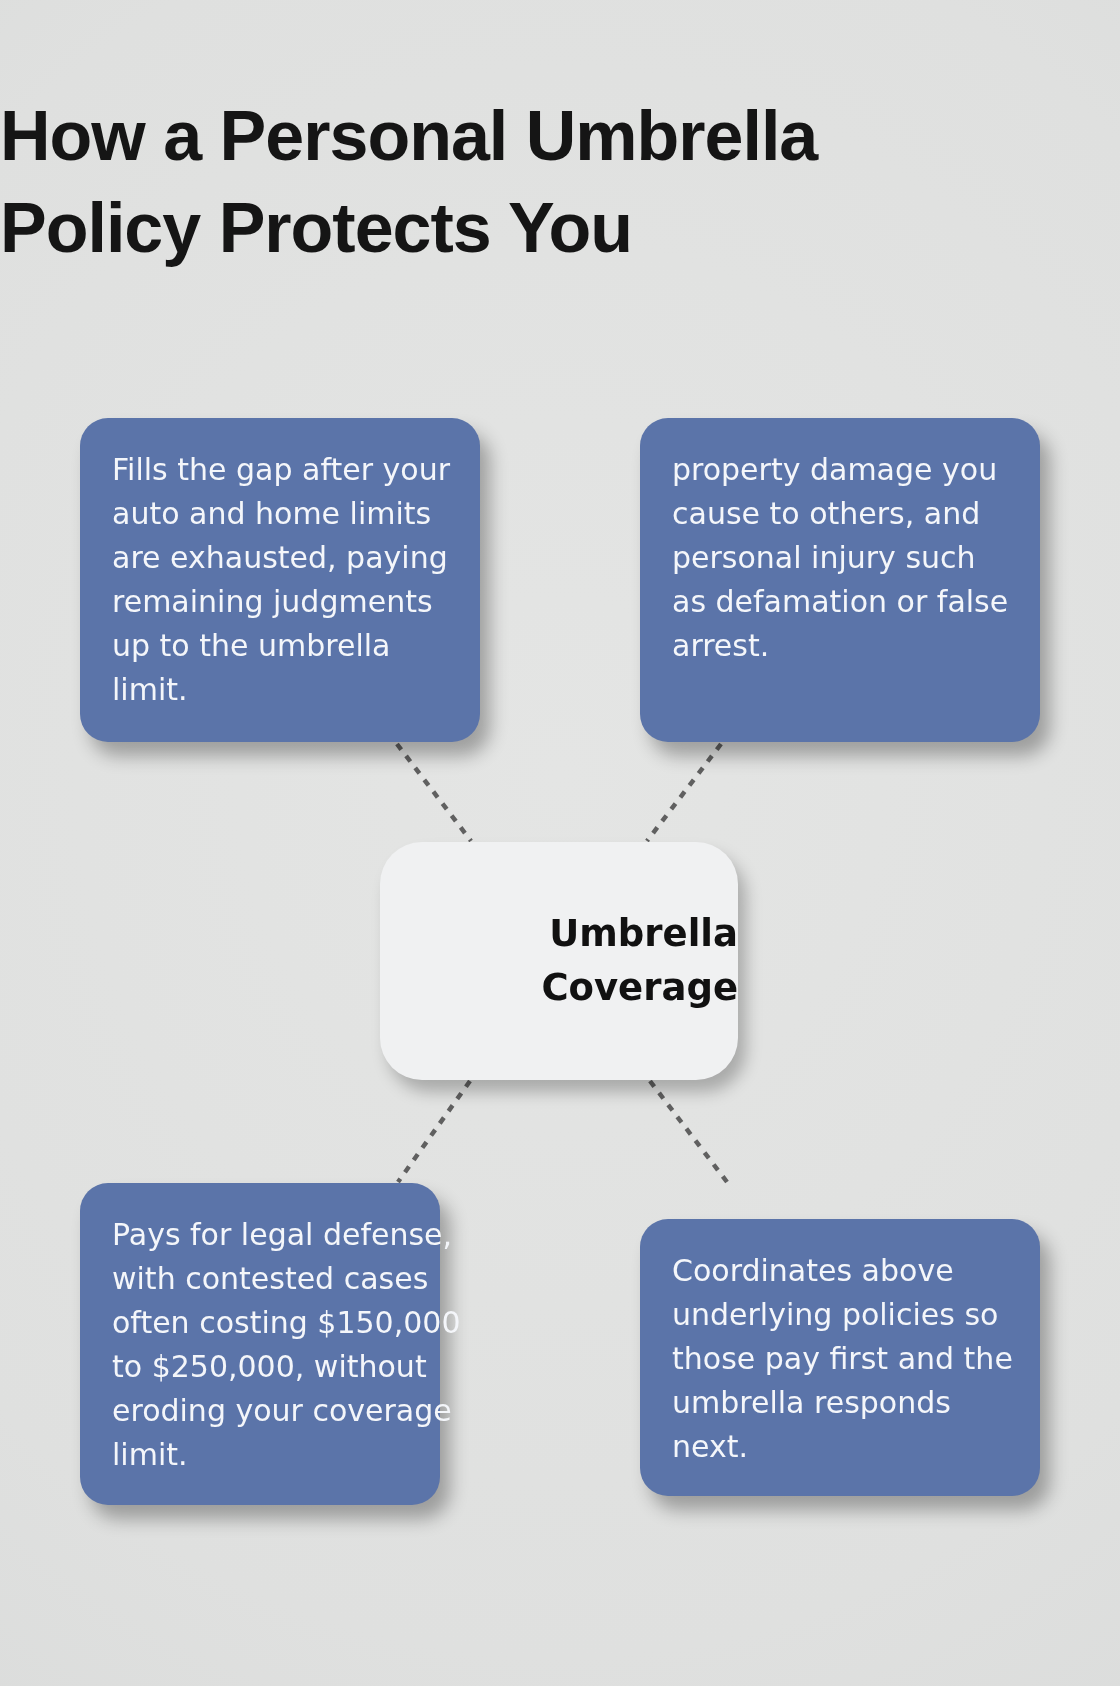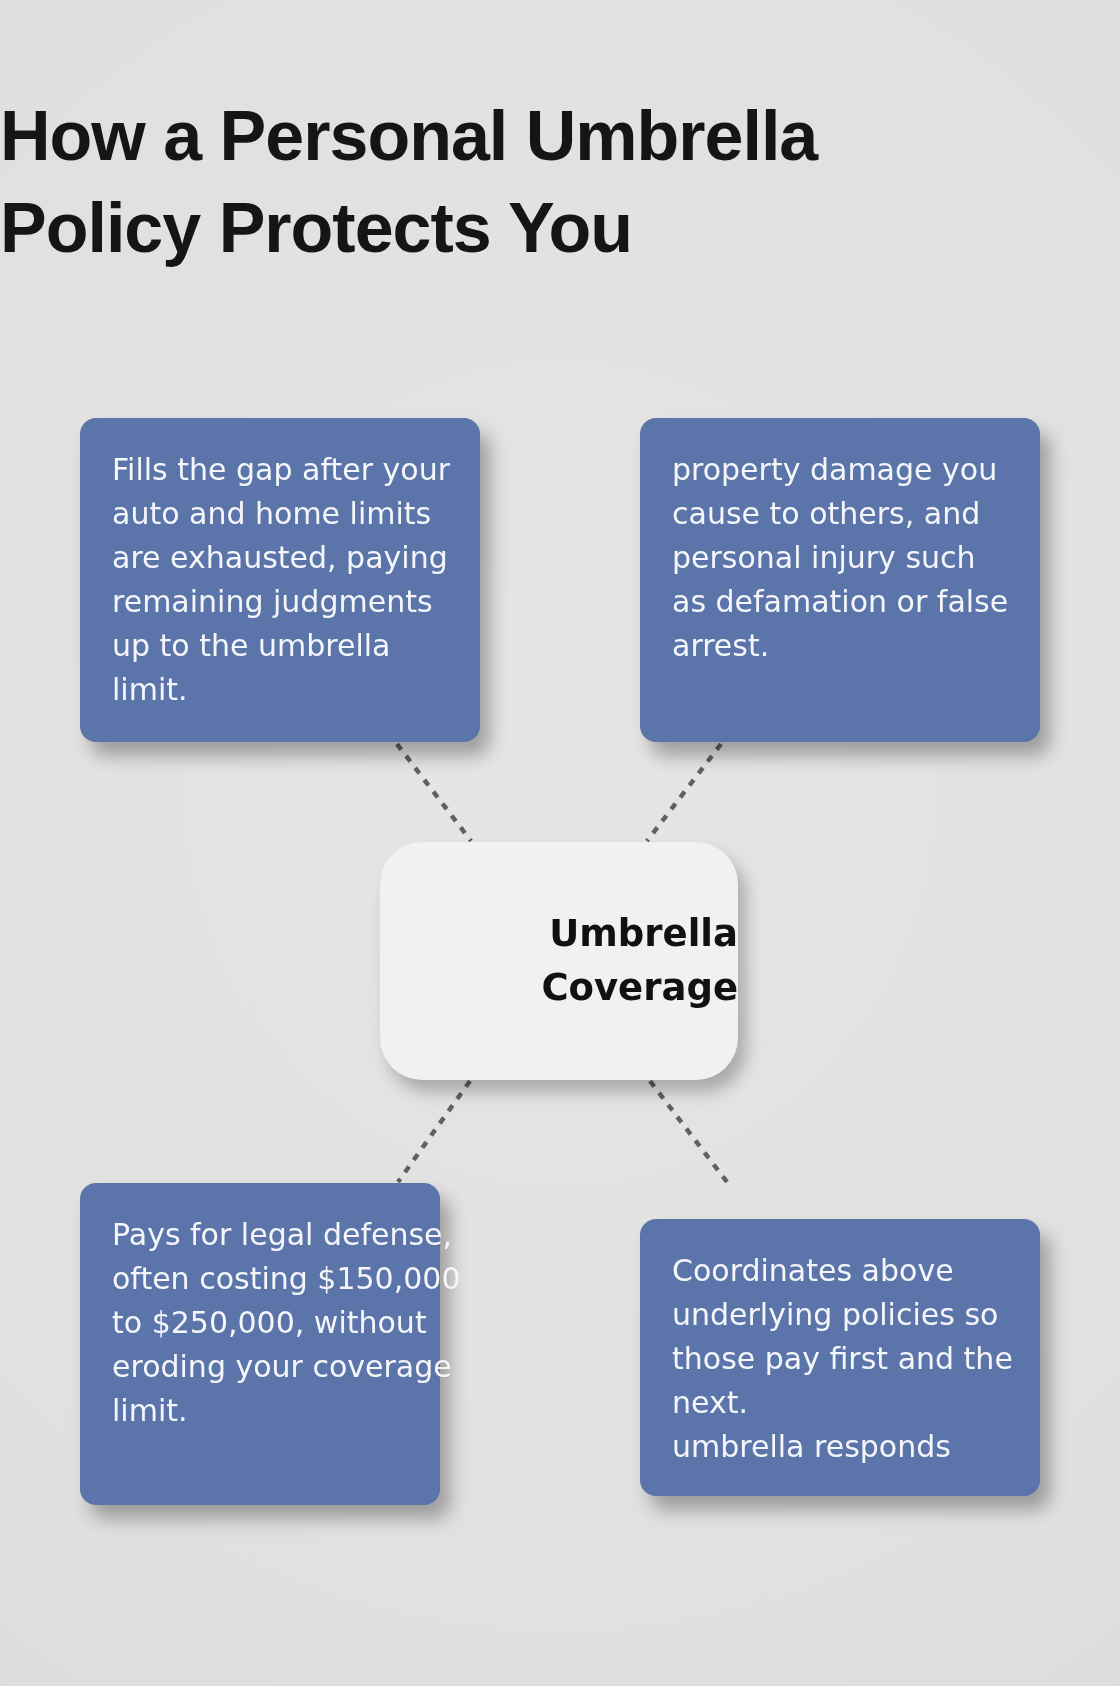--- a/index.html
+++ b/index.html
@@ -42,21 +42,21 @@
     top: 0; left: 0;
     width: 1120px;
     height: 1686px;
     pointer-events: none;
   }
 
   .node {
     position: absolute;
     box-sizing: border-box;
     background: var(--node-fill, #5b74a9);
-    border-radius: 16px;
+    border-radius: 28px;
     box-shadow: 10px 14px 18px rgba(0,0,0,0.30);
     color: var(--node-text, #f4f6fa);
     padding: 30px 38px 24px 32px;
   }
   .node .line {
     font-size: 30px;
     line-height: 44px;
     white-space: nowrap;
   }
   .node-tl { left: 80px;  top: 418px;  width: 400px; height: 324px; }
@@ -121,27 +121,28 @@
     <div class="line">arrest.</div>
   </div>
 
   <div class="center-node">
     <div class="line">Umbrella</div>
     <div class="line">Coverage</div>
   </div>
 
   <div class="node node-bl">
     <div class="line">Pays for legal defense,</div>
+    <div class="line">with contested cases</div>
     <div class="line">often costing $150,000</div>
     <div class="line">to $250,000, without</div>
     <div class="line">eroding your coverage</div>
     <div class="line">limit.</div>
   </div>
 
   <div class="node node-br">
     <div class="line">Coordinates above</div>
     <div class="line">underlying policies so</div>
     <div class="line">those pay first and the</div>
+    <div class="line">umbrella responds</div>
     <div class="line">next.</div>
-    <div class="line">umbrella responds</div>
   </div>
 
 </div>
 
 </body></html>

